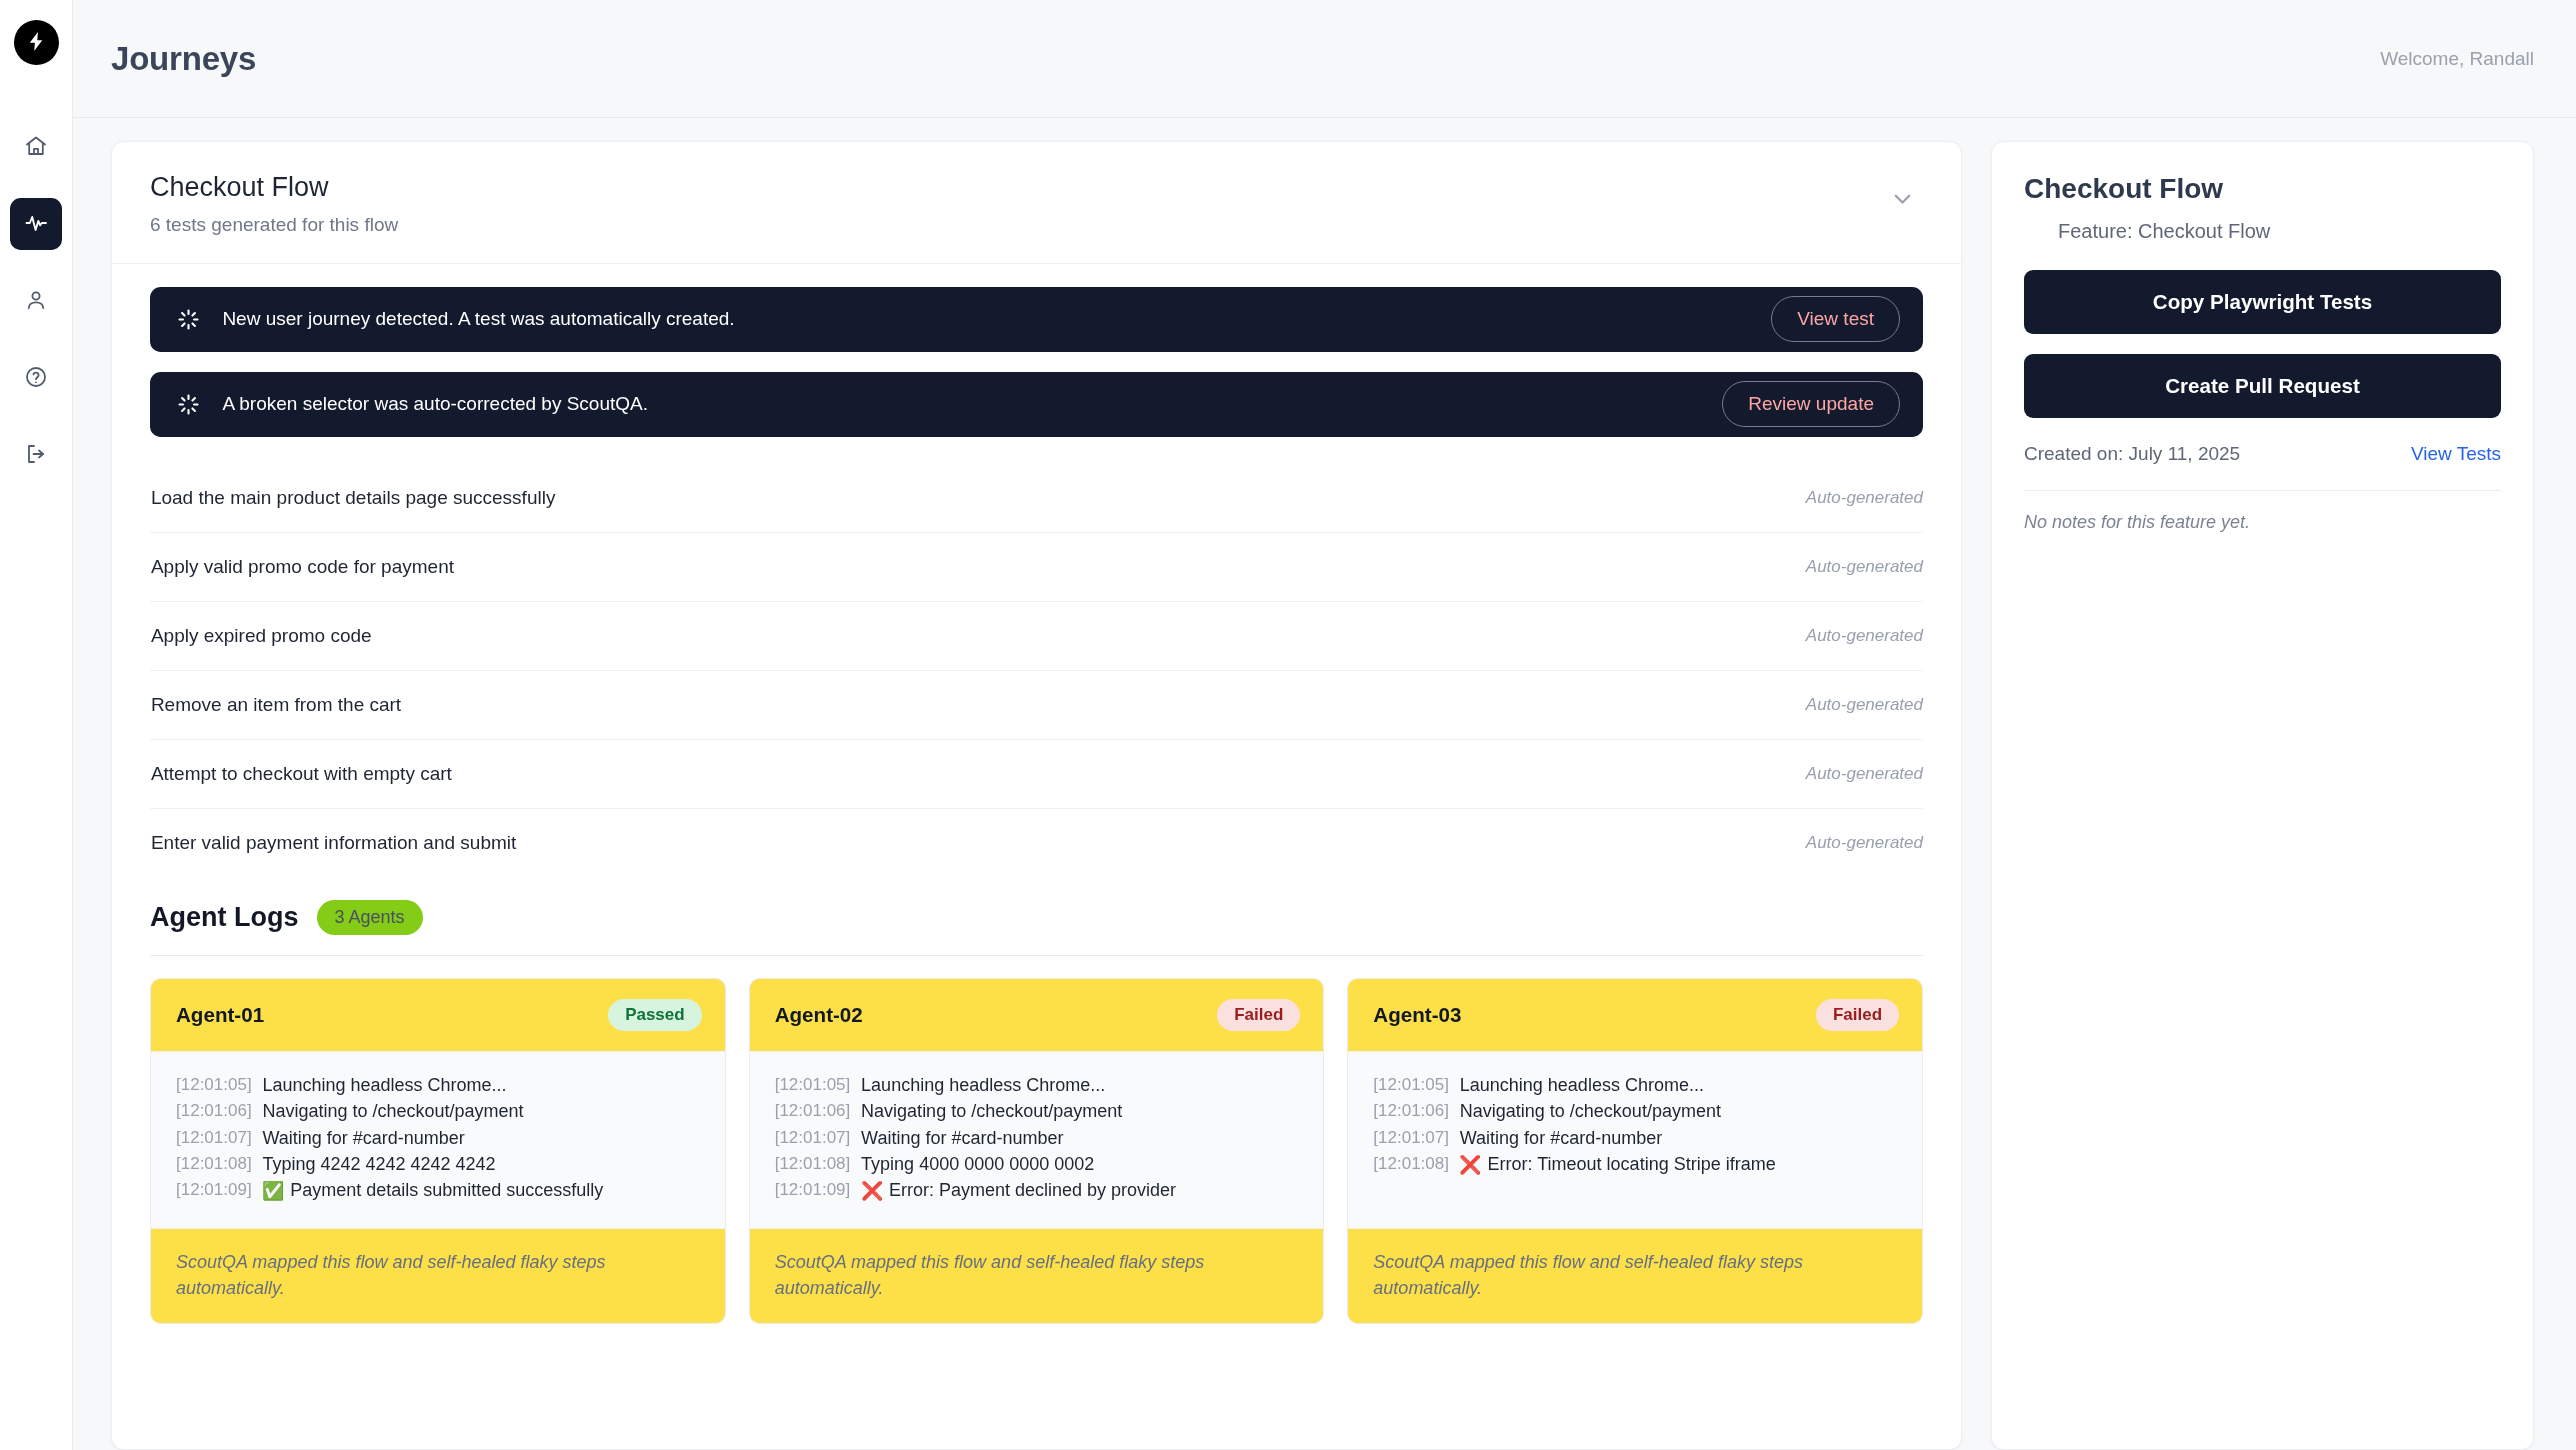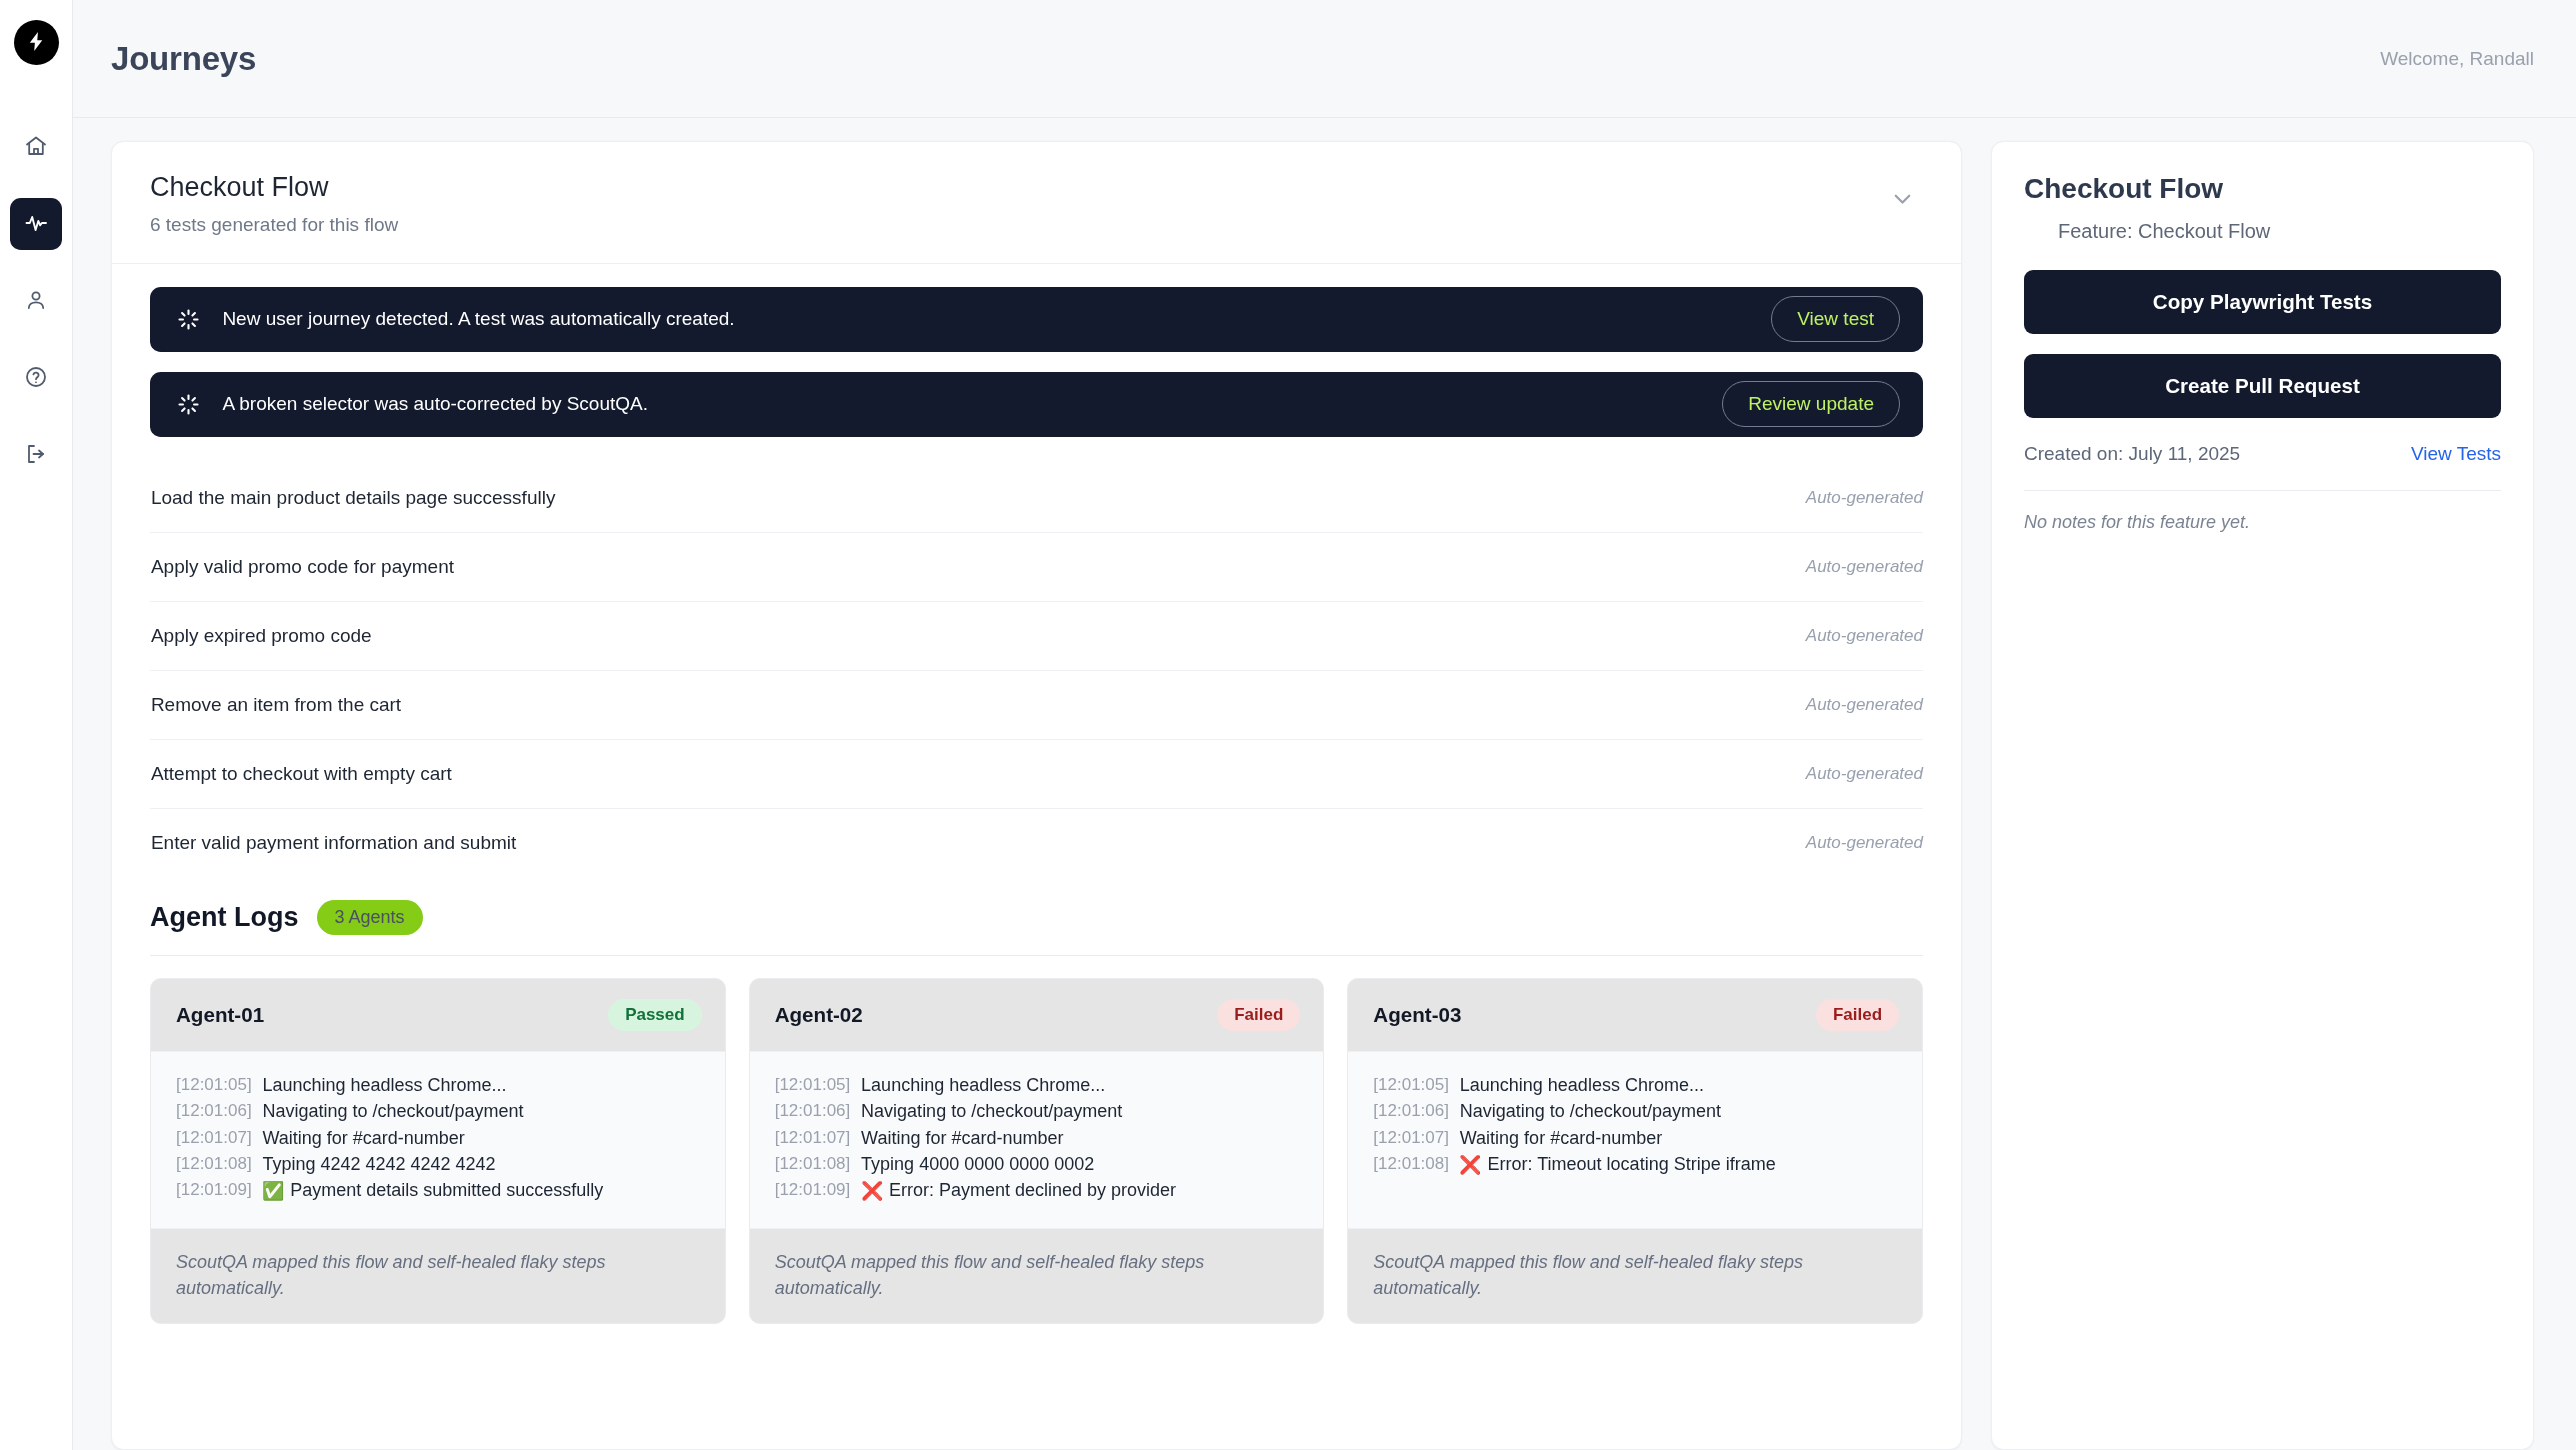--- a/index.html
+++ b/index.html
@@ -88,21 +88,21 @@
     background: #131a2e;
     border-radius: 10.8px;
     display: flex; align-items: center;
     padding: 0 23px 0 27px;
     height: 65px;
     margin-bottom: 20px;
   }
   .banner-text { color: #ffffff; font-size: 19px; margin-left: 22.4px; flex: 1; }
   .banner-btn {
     border: 0.9px solid #737c92;
-    color: #bef264;
+    color: #fca5a5;
     background: transparent;
     border-radius: 895px;
     font-size: 19px;
     font-family: "Liberation Sans", sans-serif;
     padding: 10.8px 25px;
     cursor: pointer;
     white-space: nowrap;
   }
   .spinner { width: 23px; height: 23px; flex: 0 0 23px; }
 
@@ -123,21 +123,21 @@
   .agent-title { font-size: 27px; font-weight: bold; color: #121826; }
   .agent-count {
     background: #84cc16; color: #495062;
     border-radius: 895px; padding: 7.2px 18px; font-size: 18px;
   }
   .agent-rule { height: 0.9px; background: #e9ebef; margin: 20px 0 21.5px 0; }
 
   .agent-grid { display: flex; gap: 23px; }
   .agent-card {
     flex: 1 1 0; min-width: 0;
-    background: #e5e5e5;
+    background: #fde047;
     border: 0.9px solid #e9ebef;
     border-radius: 10.8px;
     overflow: hidden;
     display: flex; flex-direction: column;
   }
   .agent-card-head {
     display: flex; align-items: center; justify-content: space-between;
     padding: 20px 23px 20px 25px;
     border-bottom: 0.9px solid #eef0f3;
   }

